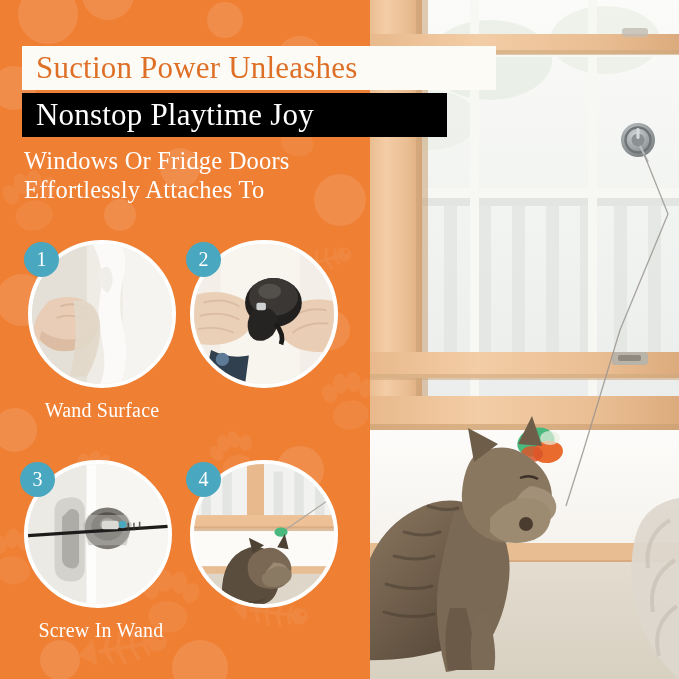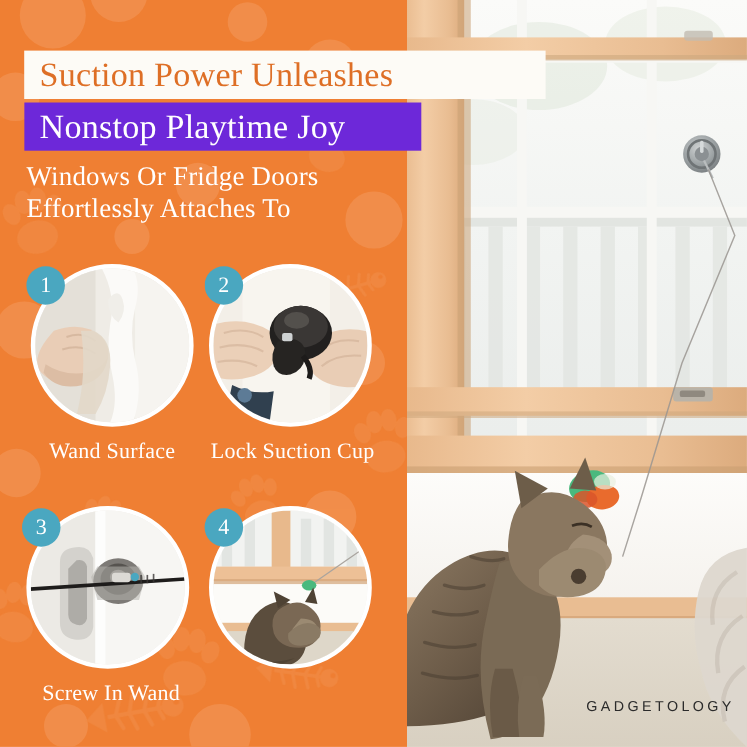--- a/index.html
+++ b/index.html
@@ -52,23 +52,23 @@
     background: #fdfbf6;
     color: #de6f26;
     font-size: 31px;
     padding-left: 14px;
     box-sizing: border-box;
     letter-spacing: 0.2px;
   }
   #banner-line2 {
     left: 22px;
     top: 93px;
-    width: 361px;
+    width: 425px;
     height: 44px;
-    background: #6d28d9;
+    background: #000000;
     color: #ffffff;
     font-size: 31px;
     padding-left: 14px;
     box-sizing: border-box;
     letter-spacing: 0.2px;
   }
 
   
   #subheading {
     position: absolute;
@@ -357,21 +357,20 @@
       <g opacity="0.95">
         <path d="M 309 498 q -36 6 -44 40 q -8 36 2 70 q 8 40 42 71 L 309 679 Z" fill="#ded8cf"></path>
         <g stroke="#cdc5ba" stroke-width="4" fill="none" opacity="0.85">
           <path d="M 300 520 q -26 16 -22 48"></path>
           <path d="M 305 560 q -28 18 -22 52"></path>
           <path d="M 307 606 q -26 18 -18 50"></path>
         </g>
       </g>
     </svg>
 
-    <div id="brand-logo">GADGETOLOGY</div>
   </div>
 
   <div class="banner" id="banner-line1">
     <span>Suction Power Unleashes</span>
   </div>
   <div class="banner" id="banner-line2">
     <span>Nonstop Playtime Joy</span>
   </div>
 
   <div id="subheading">
@@ -432,21 +431,20 @@
         <ellipse cx="84" cy="62" rx="30" ry="26" fill="#22201f"></ellipse>
         <ellipse cx="84" cy="56" rx="26" ry="20" fill="#3a3735"></ellipse>
         <ellipse cx="80" cy="50" rx="12" ry="8" fill="#5a5653" opacity="0.8"></ellipse>
 
         <path d="M 62 70 q -8 12 -4 24 q 4 10 16 8 q 12 -4 14 -16 q 2 -14 -10 -18 Z" fill="#262422"></path>
         <rect x="66" y="62" width="10" height="8" rx="2" fill="#cfd2d3"></rect>
         <path d="M 86 84 q 10 12 6 22" stroke="#1d1b1a" stroke-width="5" fill="none"></path>
       </svg>
     </div>
     <div class="step-badge">2</div>
-    <div class="step-label">Lock Suction Cup</div>
   </div>
 
   <div class="step" id="step-3">
     <div class="step-circle">
       <svg class="step-photo" viewBox="0 0 148 148">
         <rect x="0" y="0" width="148" height="148" fill="#f4f2ee"></rect>
         <rect x="0" y="0" width="62" height="148" fill="#eceae5"></rect>
         <rect x="62" y="0" width="10" height="148" fill="#fdfdfc"></rect>
         <rect x="72" y="0" width="76" height="148" fill="#f7f6f3"></rect>
 

